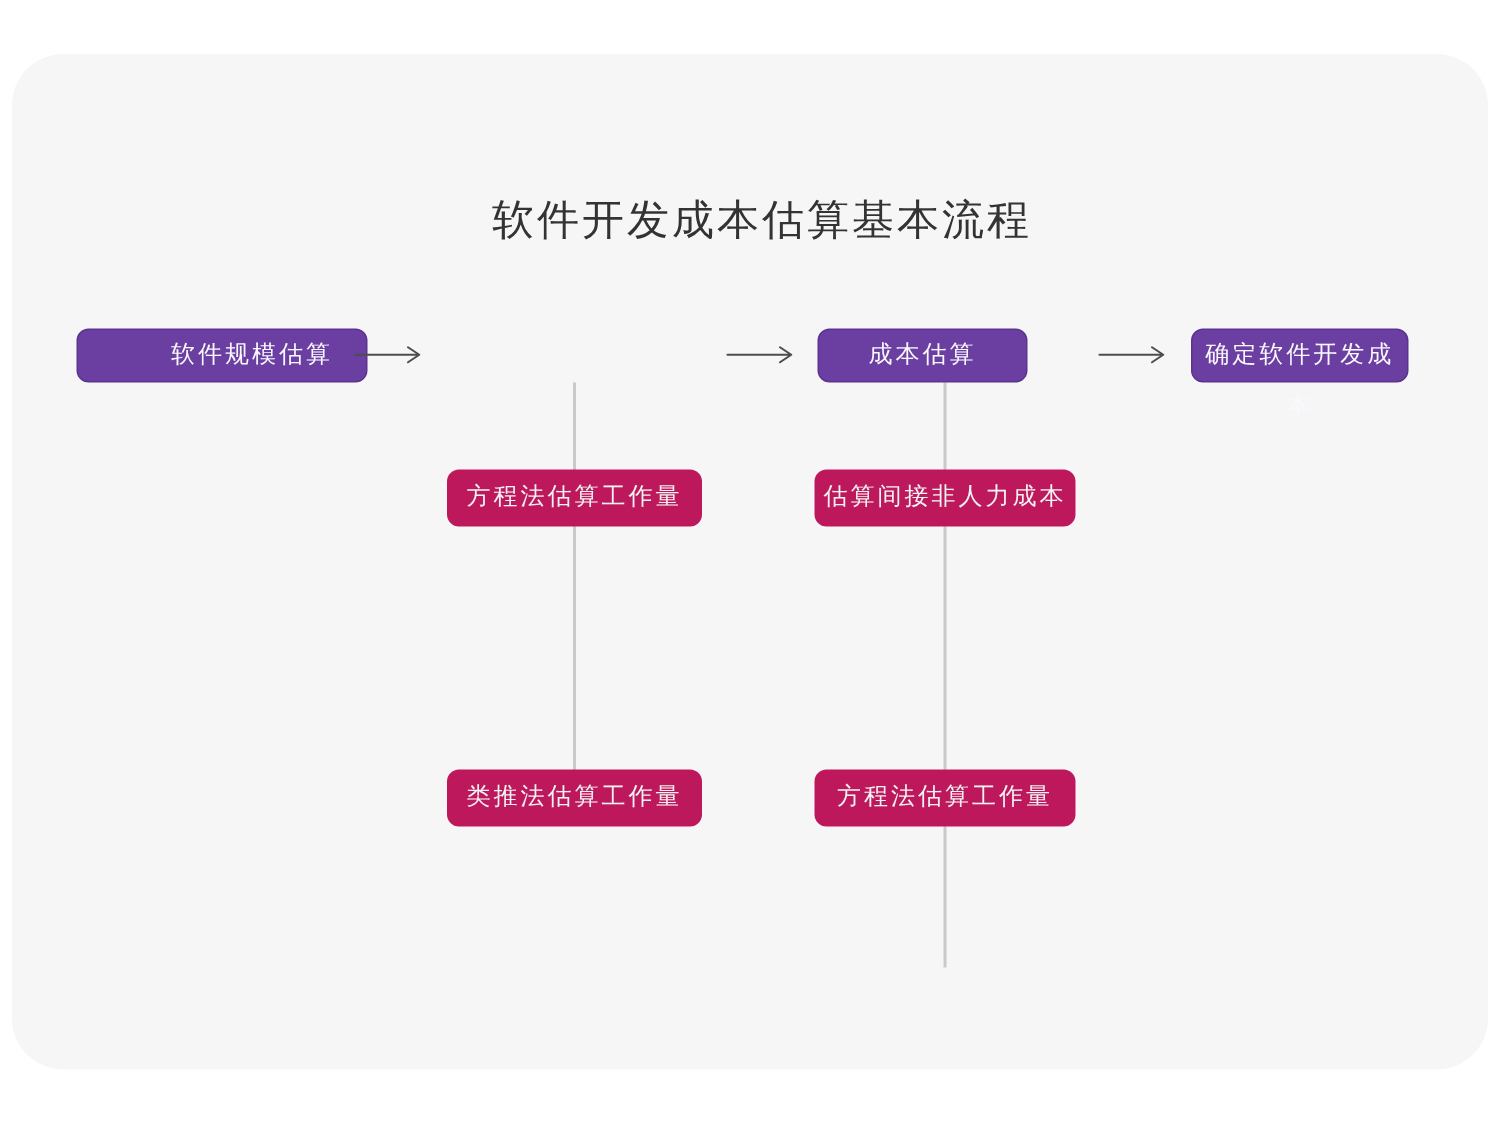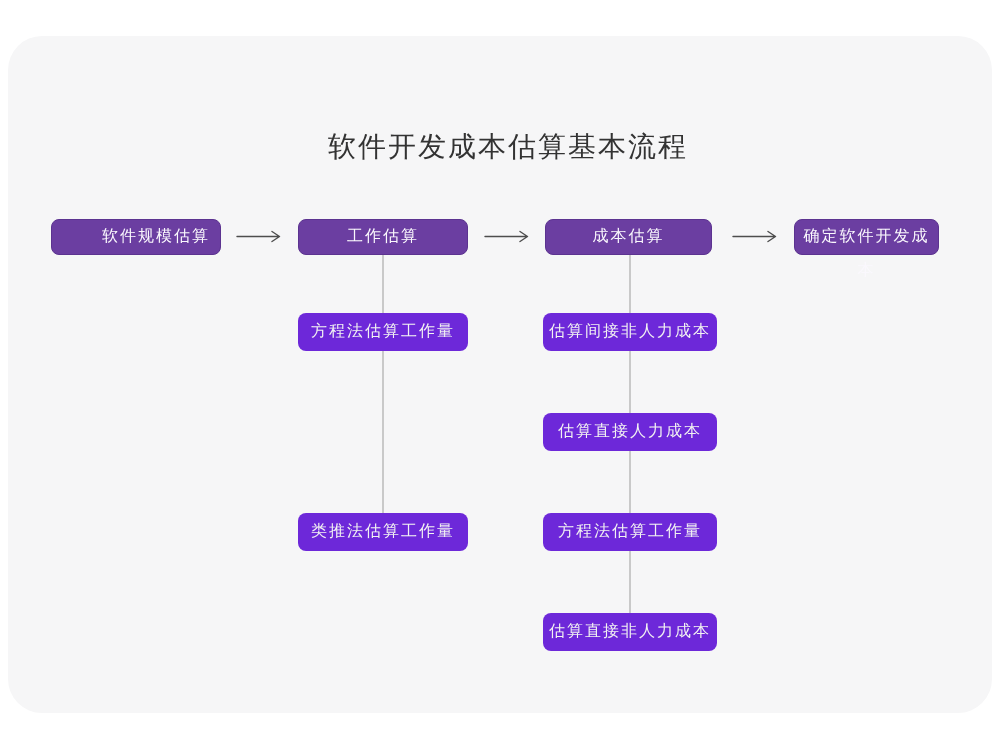--- a/index.html
+++ b/index.html
@@ -34,43 +34,43 @@
     height: 36px;
     background: #6b3ea1;
     border: 1px solid #5c3390;
     border-radius: 8px;
     color: #faf8fd;
     font-size: 16px;
     letter-spacing: 2px;
     line-height: 34px;
     text-align: center;
   }
-  .stage-1 { left: 43px;  width: 170px; padding-left: 40px; }
+  .stage-1 { left: 43px;  width: 194px; padding-left: 40px; }
   .stage-2 { left: 290px; width: 170px; }
-  .stage-3 { left: 537px; width: 167px; }
+  .stage-3 { left: 537px; width: 140px; }
   .stage-4 { left: 786px; width: 145px; }
   .arrow {
     position: absolute;
     top: 194px;
     width: 46px; height: 13px;
   }
   .arrow-1 { left: 228px; }
   .arrow-2 { left: 476px; }
   .arrow-3 { left: 724px; }
   .vline {
     position: absolute;
     width: 2px;
     background: #c9c9c9;
   }
   .vline-work { left: 374px; top: 219px; height: 290px; }
   .vline-cost { left: 621px; top: 219px; height: 390px; }
   .substep {
     position: absolute;
     height: 38px;
-    background: #6d28d9;
+    background: #be185d;
     border-radius: 8px;
     color: #f2f2f2;
     font-size: 16px;
     letter-spacing: 2px;
     line-height: 38px;
     text-align: center;
   }
   .col-work { left: 290px; width: 170px; }
   .col-cost { left: 535px; width: 174px; }
   .row-1 { top: 277px; }
@@ -89,23 +89,20 @@
   <div class="vline vline-cost"></div>
 
   <div class="stage stage-1">
     <span>软件规模估算</span>
   </div>
 
   <svg class="arrow arrow-1" viewBox="0 0 46 13">
     <path d="M1 6.5 H43 M36 1.5 L43.5 6.5 L36 11.5" stroke="#4d4d4d" stroke-width="1.4" fill="none" stroke-linecap="round" stroke-linejoin="round"></path>
   </svg>
 
-  <div class="stage stage-2">
-    <span>工作估算</span>
-  </div>
 
   <svg class="arrow arrow-2" viewBox="0 0 46 13">
     <path d="M1 6.5 H43 M36 1.5 L43.5 6.5 L36 11.5" stroke="#4d4d4d" stroke-width="1.4" fill="none" stroke-linecap="round" stroke-linejoin="round"></path>
   </svg>
 
   <div class="stage stage-3">
     <span>成本估算</span>
   </div>
 
   <svg class="arrow arrow-3" viewBox="0 0 46 13">
@@ -119,23 +116,17 @@
   <div class="substep col-work row-1">
     <span>方程法估算工作量</span>
   </div>
   <div class="substep col-cost row-1">
     <span>估算间接非人力成本</span>
   </div>
 
   <div class="substep col-work row-3">
     <span>类推法估算工作量</span>
   </div>
-  <div class="substep col-cost row-2">
-    <span>估算直接人力成本</span>
-  </div>
   <div class="substep col-cost row-3">
     <span>方程法估算工作量</span>
-  </div>
-  <div class="substep col-cost row-4">
-    <span>估算直接非人力成本</span>
   </div>
 
 </div>
 
 </body></html>

